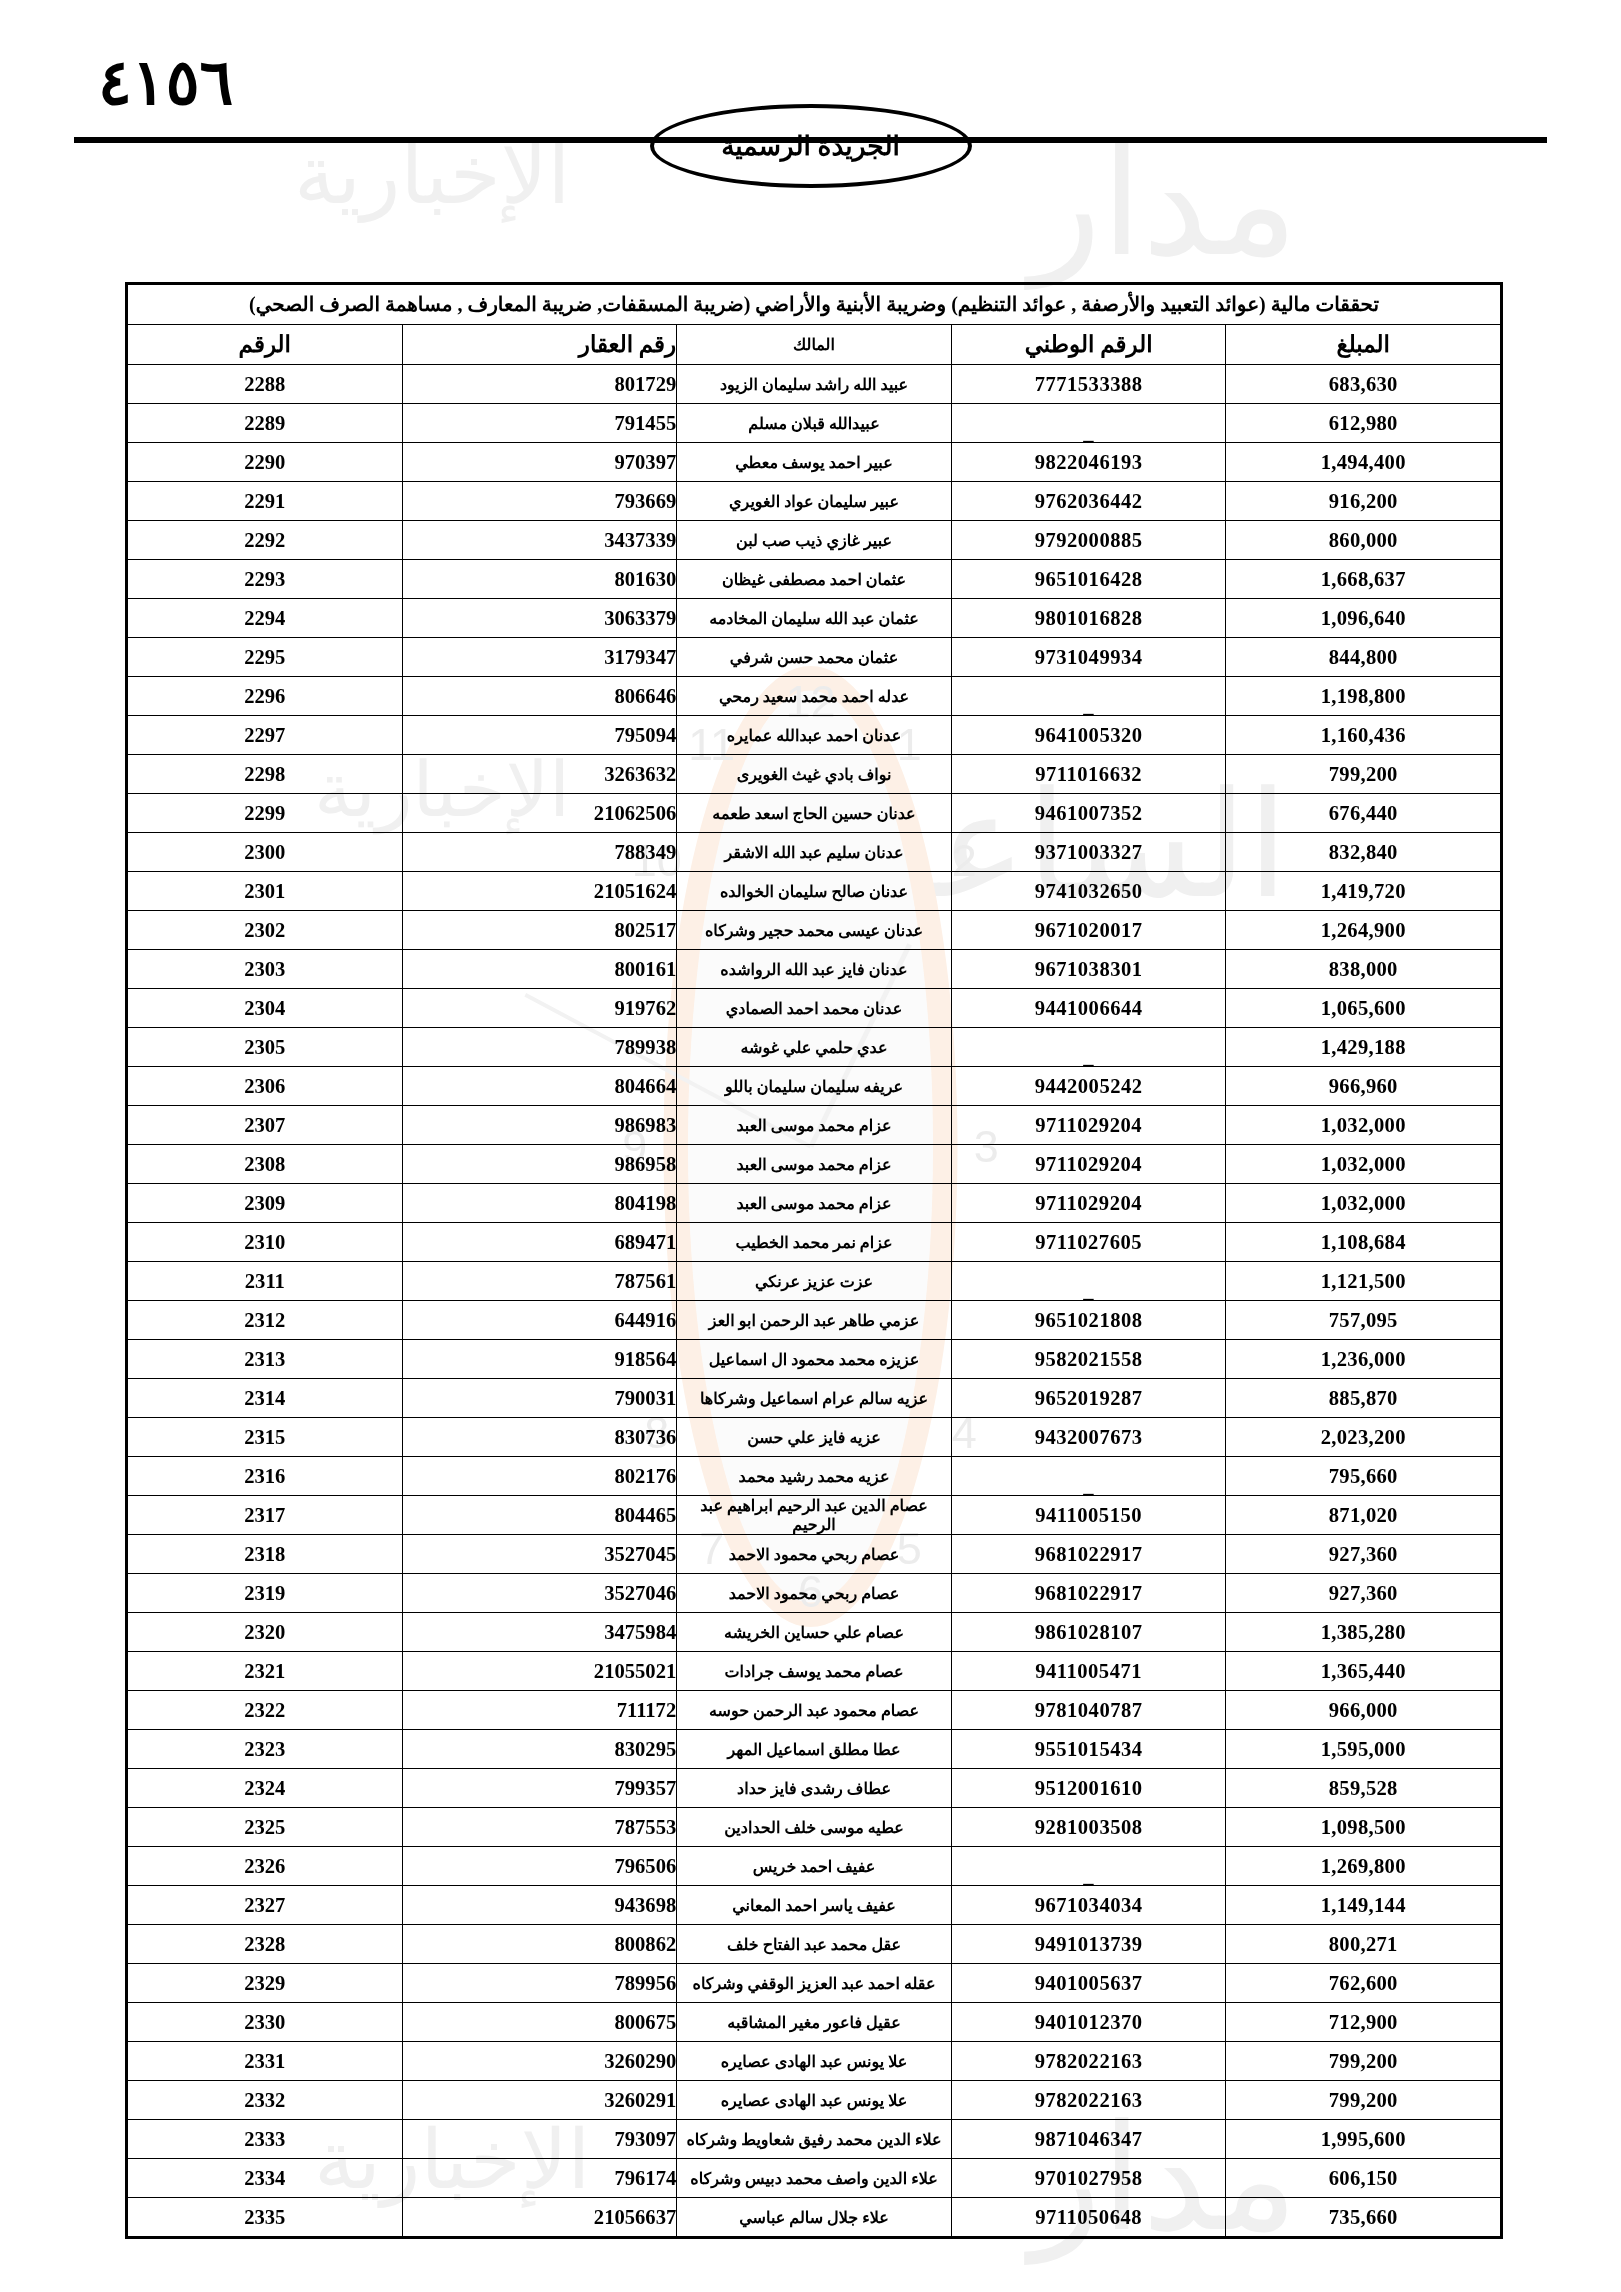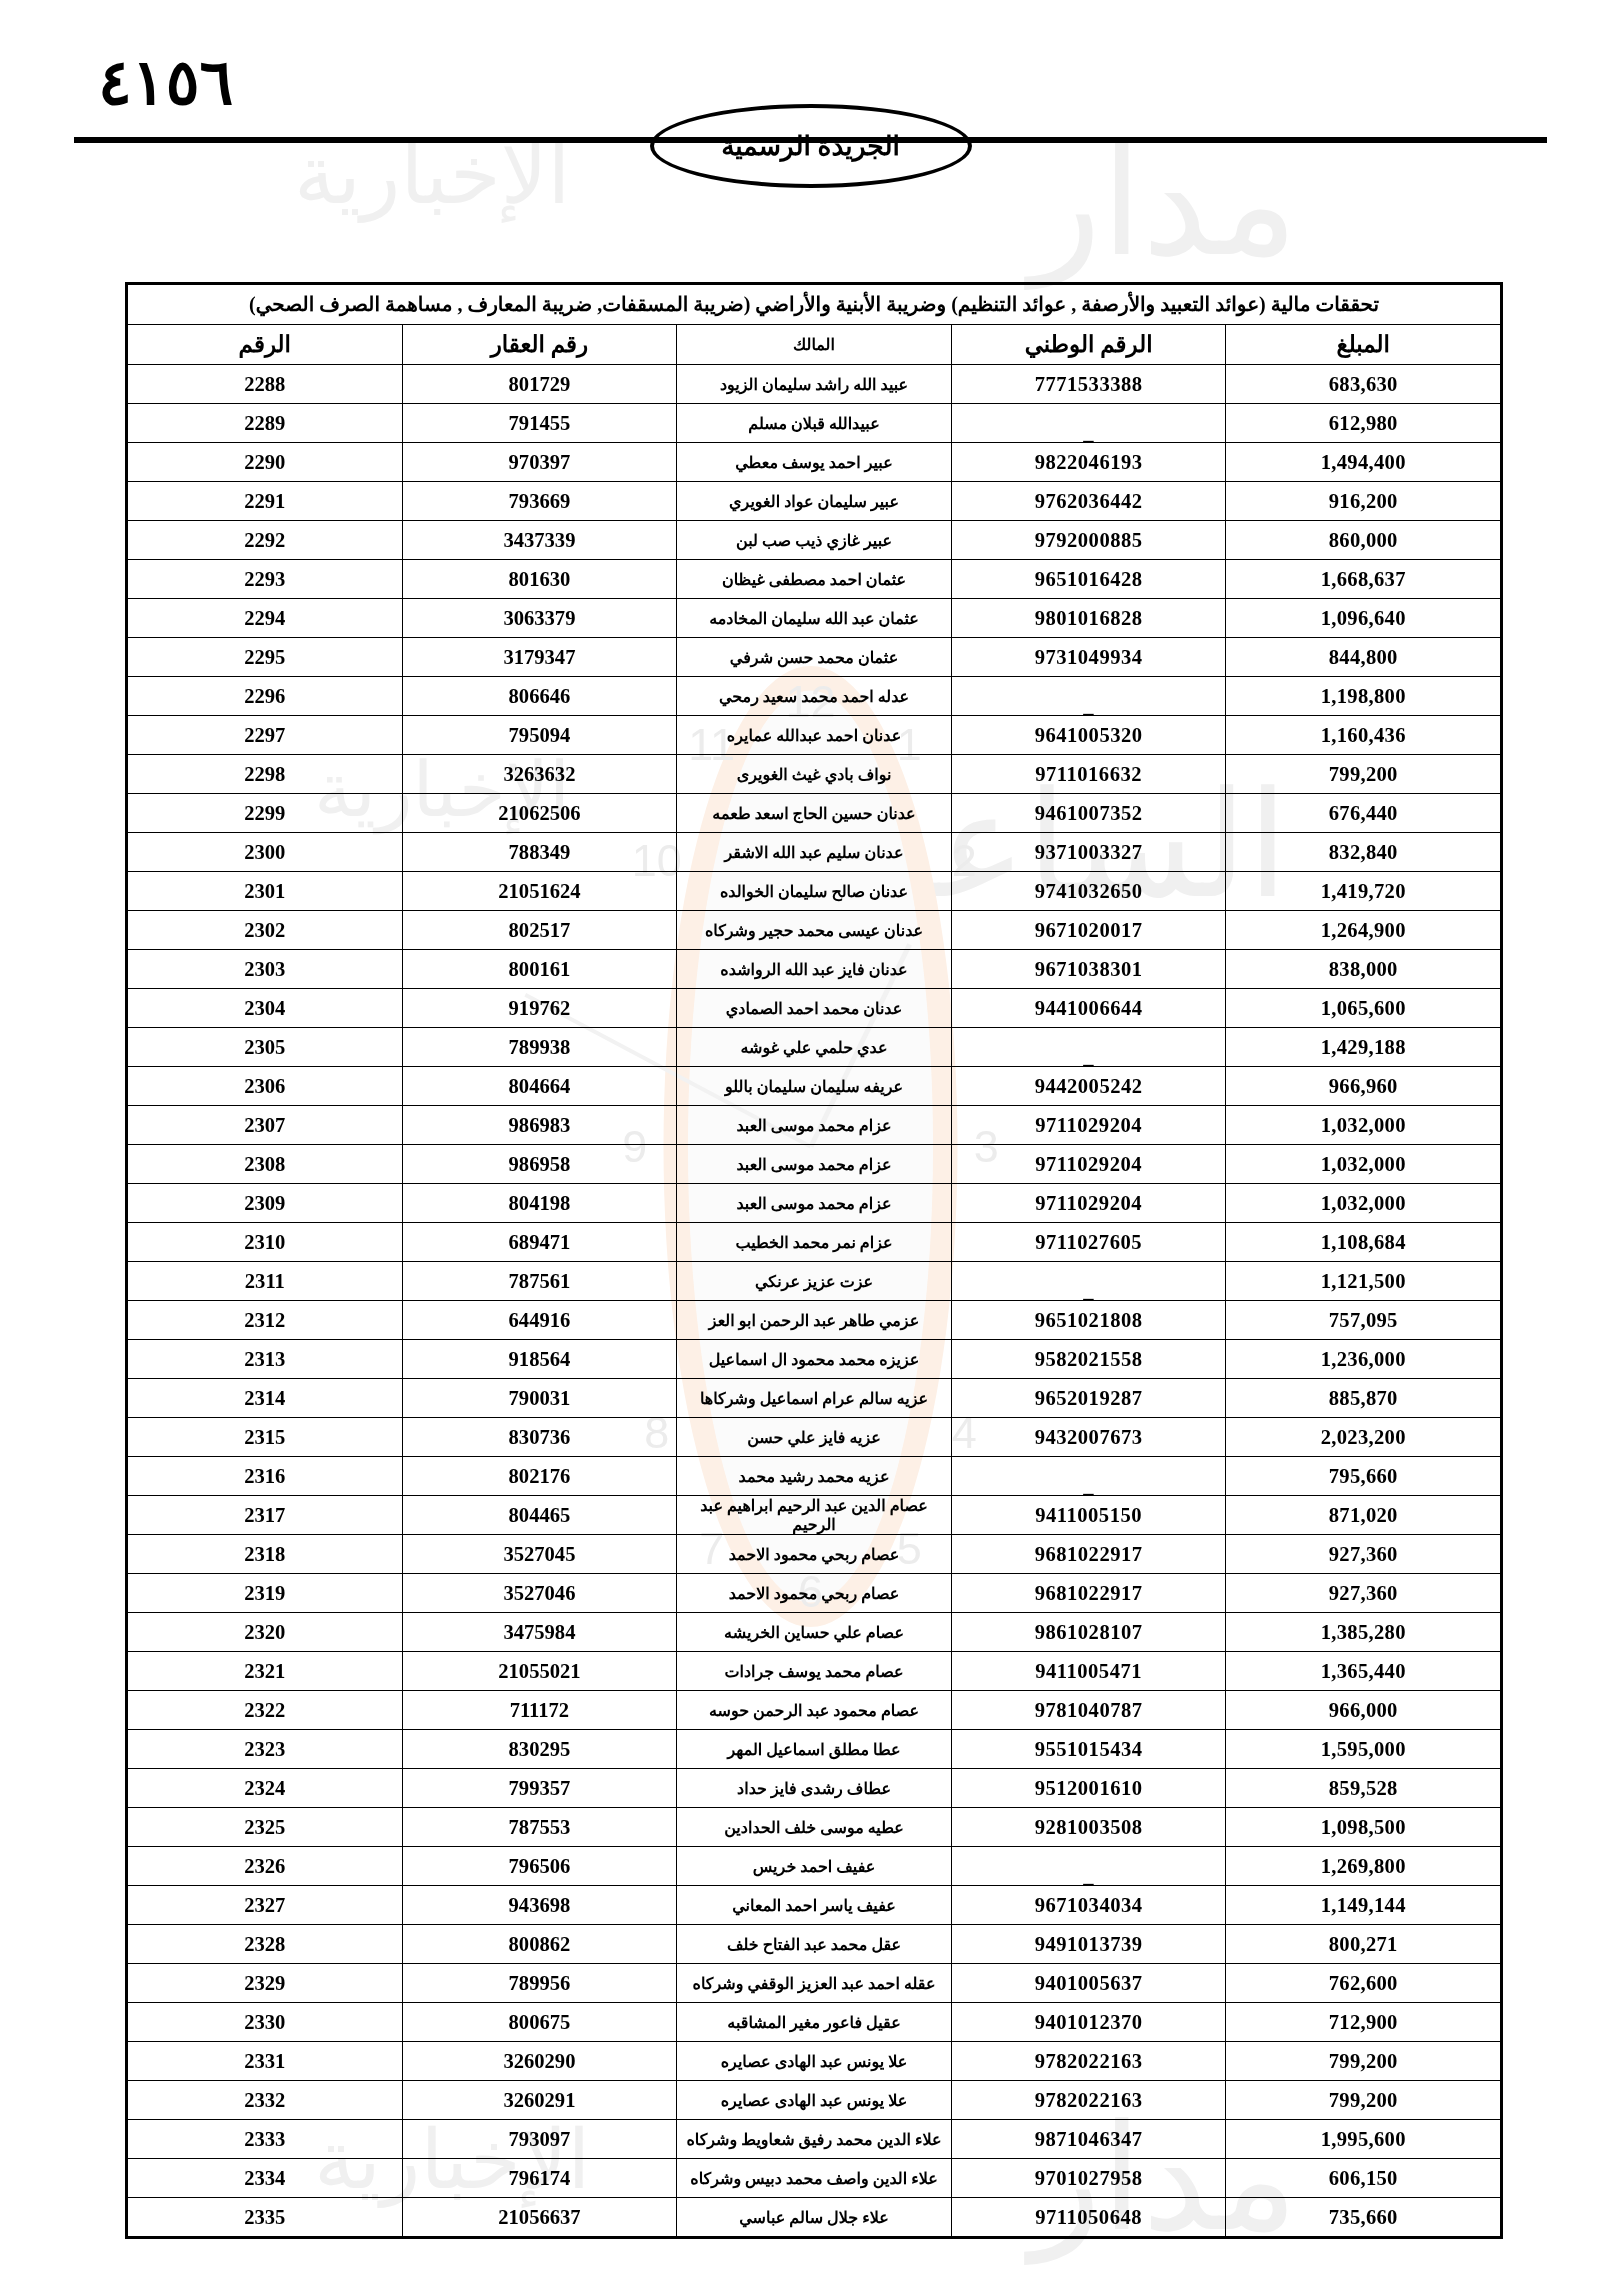--- a/index.html
+++ b/index.html
@@ -162,21 +162,21 @@
     text-align: center;
     height: 39px;
     vertical-align: middle;
   }
   tbody td {
     height: 38px;
     vertical-align: middle;
     font-size: 20.6px;
   }
   .c-num    { width: 82px;  text-align: center; }
-  .c-prop   { width: 149px; text-align: center; }
+  .c-prop   { width: 149px; text-align: right; }
   .c-owner  { text-align: center; font-size: 16px; }
   .c-nid    { width: 220px; text-align: center; letter-spacing: 0.5px; }
   .c-amt    { width: 204px; text-align: center; letter-spacing: 0.3px; }
   .dash {
     display: inline-block;
     transform: translateY(8.8px);
     font-weight: bold;
   }
 </style>
 </head>

